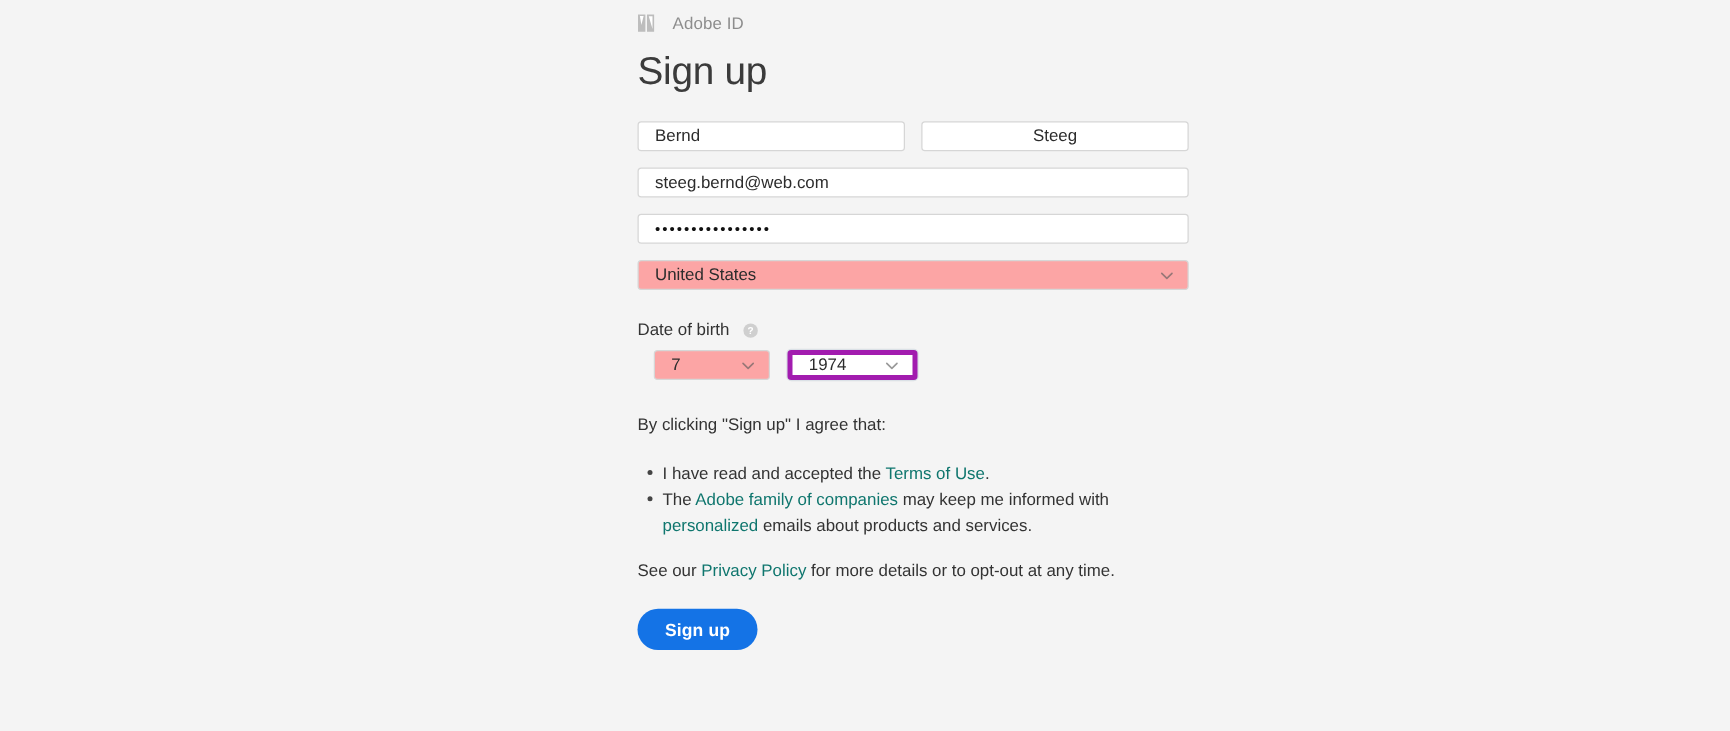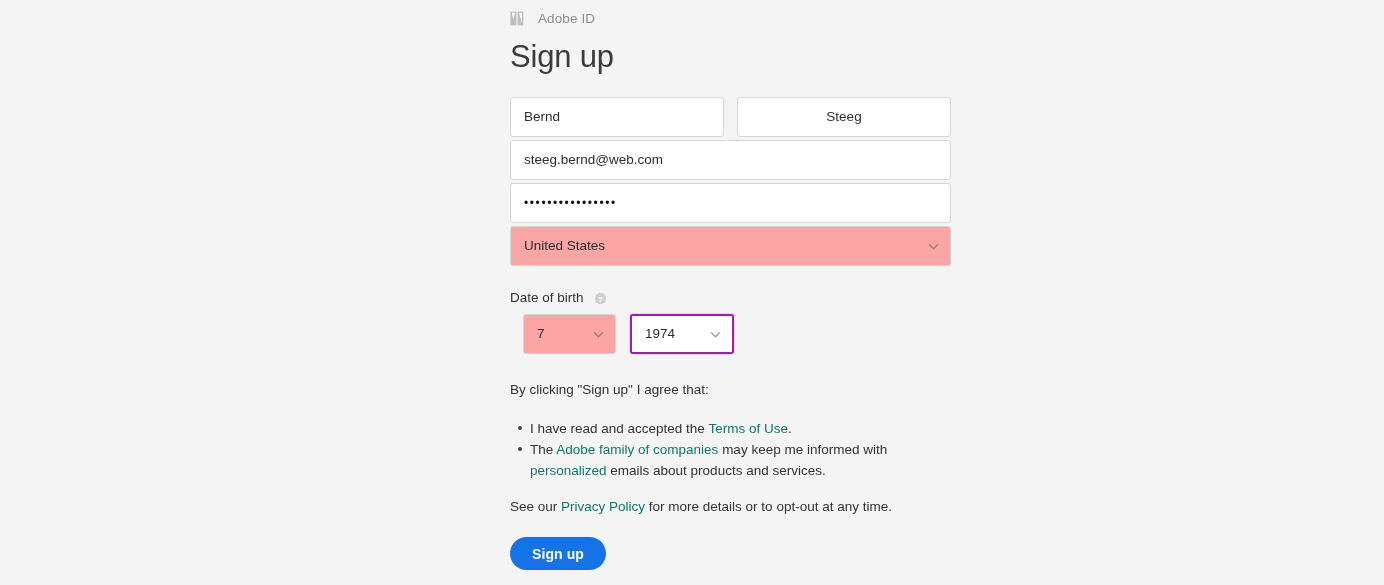--- a/index.html
+++ b/index.html
@@ -58,26 +58,26 @@
     color: #3b3b3b;
     letter-spacing: -.2px;
     line-height: 1;
     margin-top: 11px;
     margin-bottom: 0;
   }
 
   
   .row {
     display: flex;
-    margin-top: 3px;
+    margin-top: 13px;
   }
   .row.name-row { margin-top: 25px; }
 
   .field {
-    height: 40px;
+    height: 24px;
     background: #ffffff;
     border: 1px solid #d6d6d6;
     border-radius: 3px;
     display: flex;
     align-items: center;
     padding: 0 13px;
     font-size: 13.5px;
     color: #2c2c2c;
     width: 100%;
     position: relative;
@@ -94,21 +94,21 @@
     color: #111;
   }
 
   
   .select-field {
     background: #fca5a5;
     justify-content: space-between;
     padding-right: 10px;
   }
   .select-field.focused {
-    border: 2px solid #a21caf;
+    border: 4px solid #a21caf;
     background: #ffffff;
     box-shadow: 0 0 0 1px rgba(143,168,189,.25);
   }
   .chevron {
     width: 13px;
     height: 13px;
     flex: 0 0 auto;
     opacity: .62;
   }
 

